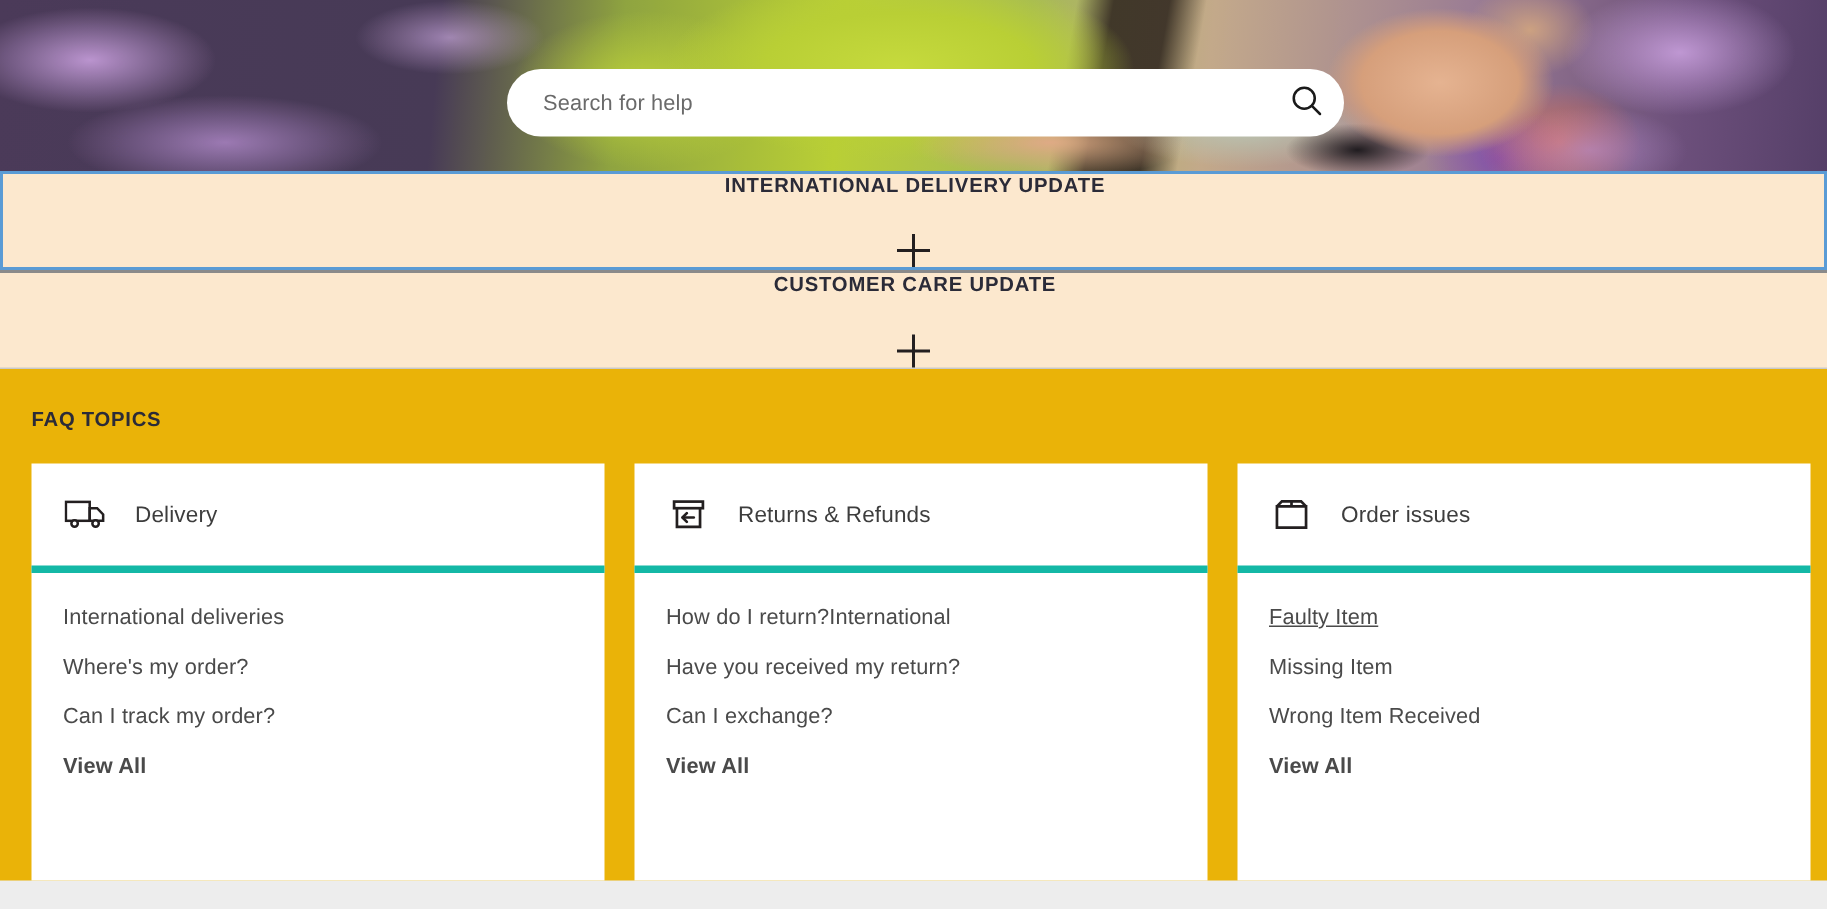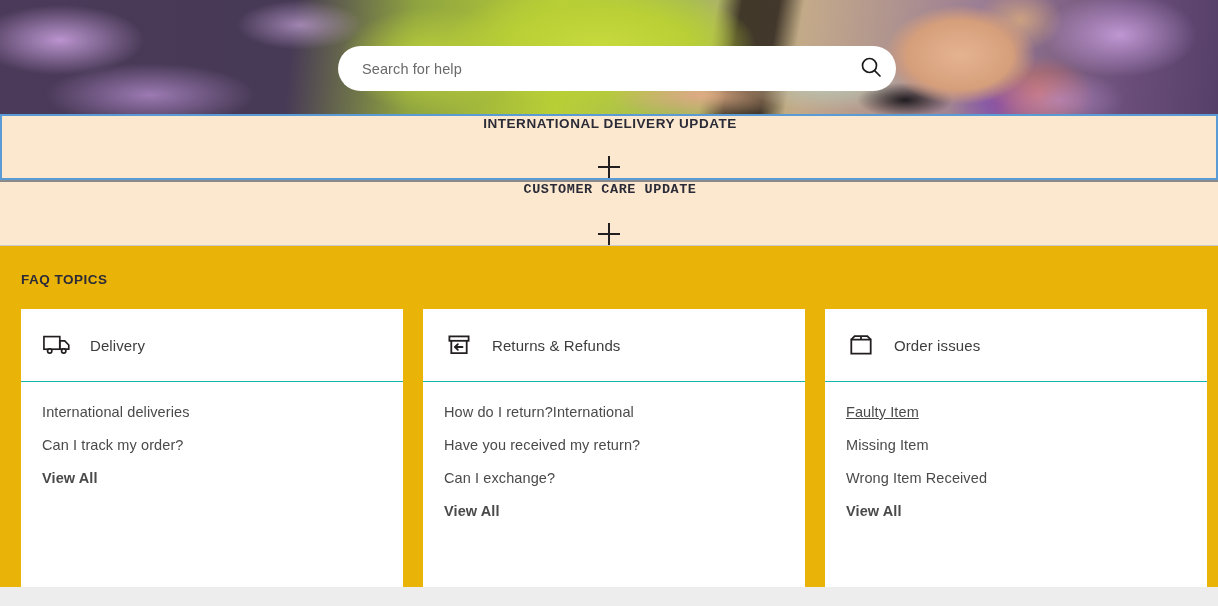--- a/index.html
+++ b/index.html
@@ -79,21 +79,21 @@
     position: relative;
     width: 1218px;
     background: #fce8ce;
     display: flex; align-items: center;
     padding: 0 20px 0 22px;
     cursor: pointer;
     flex-direction: column;
   }
   .banner-1 { height: 66px; border: 2px solid #5a9bd5; }
   .banner-sep { height: 2px; background: #8a8a8a; width: 1218px; }
-  .banner-2 { height: 64px; border-bottom: 1px solid #c9c9c9; font-family: Liberation Mono, monospace; }
+  .banner-2 { height: 64px; border-bottom: 1px solid #c9c9c9; }
   .banner-title {
     font-size: 13.5px;
     font-weight: bold;
     letter-spacing: .55px;
     color: #2b2b38;
     flex: 1;
   }
   .plus-icon {
     width: 22px; height: 22px;
     position: relative;
@@ -121,21 +121,21 @@
   .card {
     width: 382px;
     flex: 0 0 382px;
     background: #ffffff;
     height: 278px;
   }
   .card-head {
     height: 73px;
     display: flex; align-items: center;
     padding-left: 21px;
-    border-bottom: 1px solid #14b8a6;
+    border-bottom: 5px solid #14b8a6;
     cursor: pointer;
   }
   .card-icon { width: 30px; height: 30px; flex: 0 0 30px; display: flex; align-items: center; justify-content: center; }
   .card-title {
     font-size: 15px; color: #3d3d3d;
     margin-left: 18px; letter-spacing: .1px;
   }
   .card-links { padding: 22px 21px 0 21px; }
   .card-link {
     display: block;
@@ -201,20 +201,21 @@
             <rect x="1" y="2" width="17" height="13.5"></rect>
             <path d="M18 6.5h5.3L27.6 11v4.5H18z"></path>
             <circle cx="7.2" cy="17.4" r="2.3" fill="#fff"></circle>
             <circle cx="22.2" cy="17.4" r="2.3" fill="#fff"></circle>
           </svg>
         </span>
         <span class="card-title">Delivery</span>
       </div>
       <div class="card-links">
         <a class="card-link" href="#">International deliveries</a>
+        <a class="card-link" href="#">Where's my order?</a>
         <a class="card-link" href="#">Can I track my order?</a>
         <a class="view-all" href="#">View All</a>
       </div>
     </div>
 
     <div class="card">
       <div class="card-head">
         <span class="card-icon">
           <svg width="24" height="24" viewBox="0 0 24 24" fill="none" stroke="#231f20" stroke-width="1.8">
             <rect x="2.4" y="3.4" width="19.2" height="4.4"></rect>

